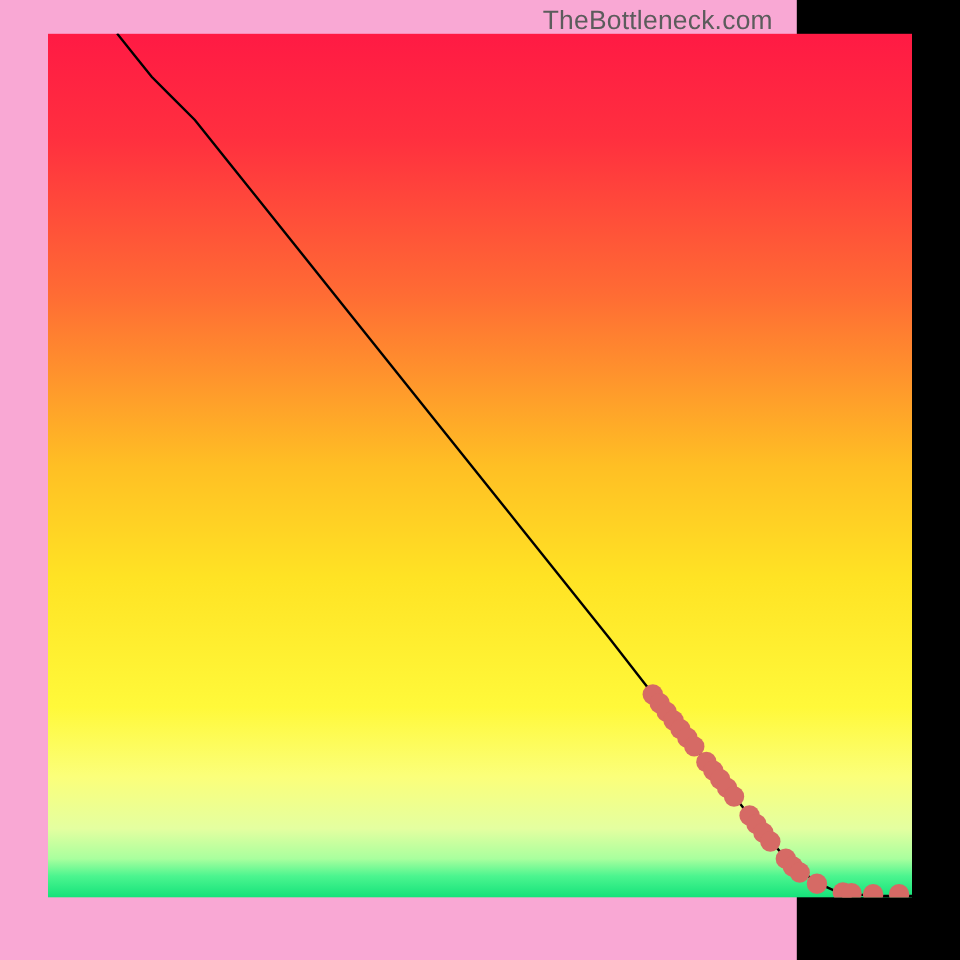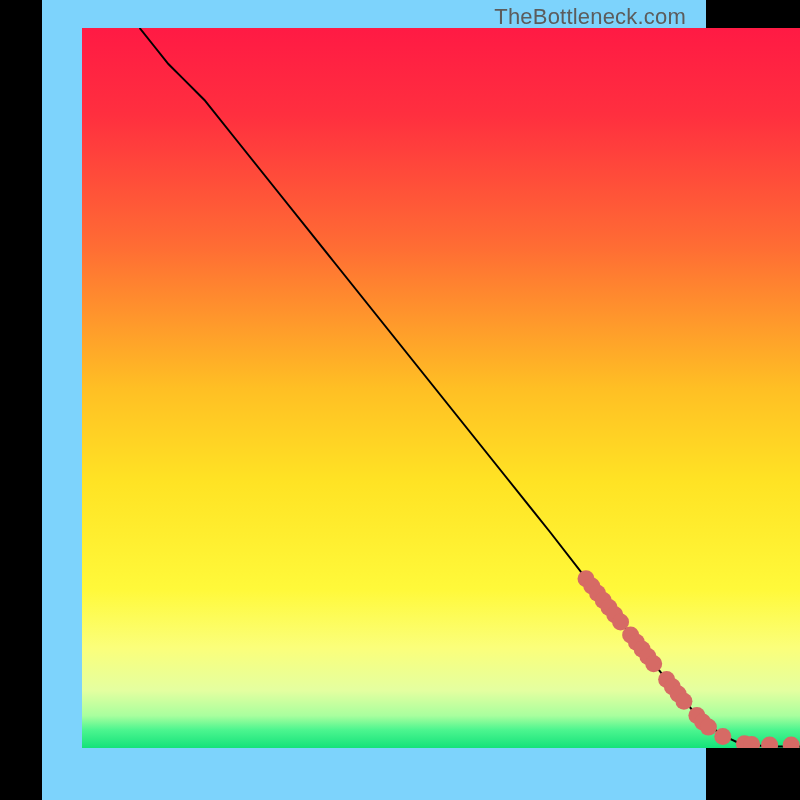--- a/index.html
+++ b/index.html
@@ -8,22 +8,21 @@
     width: 800px;
     height: 800px;
     background: #000;
     font-family: Arial, Helvetica, sans-serif;
     overflow: hidden;
   }
   .outer {
     position: relative;
     width: 664px;
     height: 800px;
-    background: #7dd3fc;
-    margin-left: 42px;
+    background: #f9a8d4;
   }
   .attribution {
     position: absolute;
     top: 4px;
     right: 20px;
     color: #5c5c5c;
     font-size: 22px;
     font-weight: 500;
     letter-spacing: 0.2px;
     z-index: 10;

